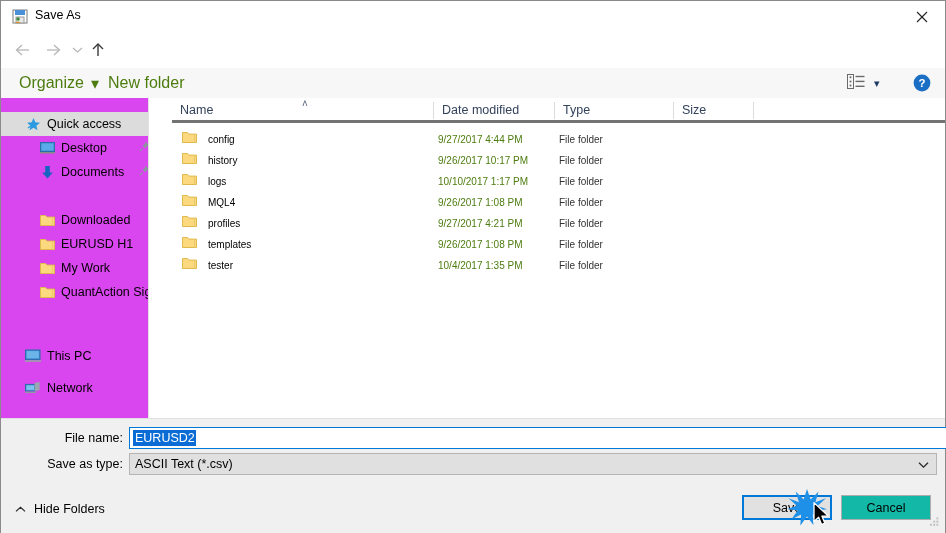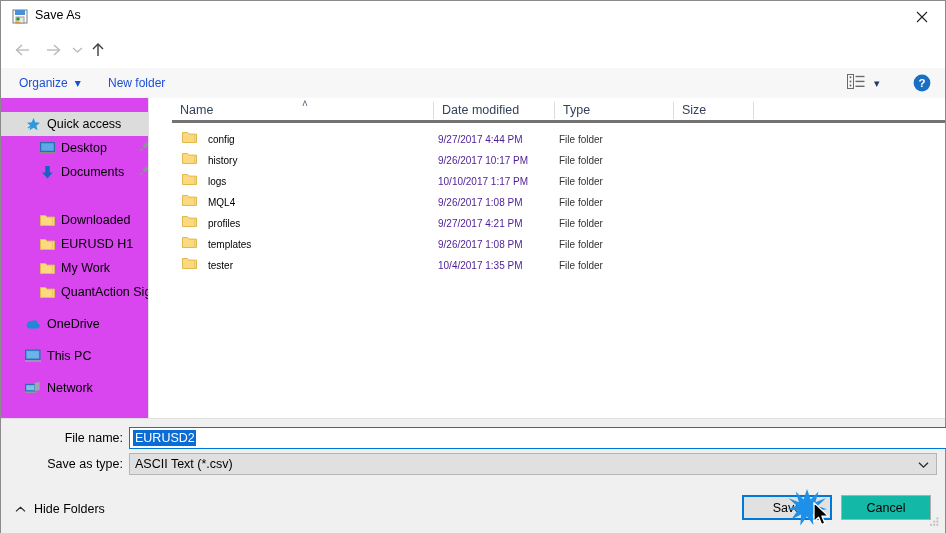--- a/index.html
+++ b/index.html
@@ -44,21 +44,21 @@
   .searchbox{position:absolute;left:730px;top:36px;width:206px;height:24px;
     background:#fff;border:1px solid #cccccc;box-sizing:border-box;}
   .search-ph{position:absolute;left:7px;top:3px;font-size:12.5px;color:#6e6e6e;
     white-space:nowrap;overflow:hidden;width:165px;}
   .search-ico{position:absolute;right:5px;top:4px;}
 
   
   .toolbar{position:absolute;left:0;top:67px;width:944px;height:30px;background:#f7f7f7;
     border-bottom:1px solid #e3e3e3;}
   .tb-item{position:absolute;top:0;height:30px;display:flex;align-items:center;
-    font-size:12px;color:#1d4ed8;}
+    font-size:16px;color:#4d7c0f;}
   .tb-organize{left:18px;}
   .tb-organize .caret{margin-left:7px;}
   .tb-newfolder{left:107px;}
   .tb-view{position:absolute;left:846px;top:0;height:30px;display:flex;align-items:center;}
   .tb-view .caret{margin-left:9px;}
   .tb-help{position:absolute;left:912px;top:6px;width:18px;height:18px;}
 
   
   .mainarea{position:absolute;left:0;top:97px;width:944px;height:320px;background:#fff;}
 
@@ -79,21 +79,21 @@
   .col{position:absolute;top:0;height:24px;display:flex;align-items:center;
     font-size:12.5px;color:#33425b;box-sizing:border-box;}
   .col .coltext{padding-left:8px;}
   .colsep{position:absolute;top:4px;width:1px;height:17px;background:#dcdcdc;}
   .sortcaret{position:absolute;top:0px;left:130px;color:#4b5b75;font-size:10px;}
 
   .row{position:absolute;left:0;width:773px;height:21px;display:flex;align-items:center;
     font-size:10px;color:#000;}
   .row .fname{position:absolute;left:36px;white-space:nowrap;}
   .row .ficon{position:absolute;left:10px;top:2px;}
-  .row .fdate{position:absolute;left:266px;color:#4c1d95;white-space:nowrap;}
+  .row .fdate{position:absolute;left:266px;color:#4d7c0f;white-space:nowrap;}
   .row .ftype{position:absolute;left:387px;color:#333;white-space:nowrap;}
 
   
   .bottom{position:absolute;left:0;top:417px;width:944px;height:114px;background:#f0f0f0;
     border-top:1px solid #dfdfdf;}
   .flabel{position:absolute;font-size:12.5px;color:#000;text-align:right;}
   .lbl-name{left:30px;top:430px;width:92px;}
   .lbl-type{left:30px;top:456px;width:92px;}
 
   .fnamebox{position:absolute;left:128px;top:426px;width:852px;height:22px;background:#fff;
@@ -321,28 +321,20 @@
       <div class="nav-item" style="top:182px;padding-left:38px">
         <span class="nav-ico">
           <svg width="15" height="13" viewBox="0 0 15 13">
             <path d="M0.5 1.5 h5 l1.4 1.6 h7.6 v8.4 h-14z" fill="#fcd97f" stroke="#e0b94c"></path>
             <path d="M12.6 3.2 v8.6" stroke="#e7c768"></path>
           </svg>
         </span>
         <span class="nav-label">QuantAction Signal</span>
       </div>
 
-      <div class="nav-item" style="top:214px;padding-left:24px">
-        <span class="nav-ico">
-          <svg width="16" height="12" viewBox="0 0 16 12">
-            <path d="M4.2 10.5 h8.4 a2.6 2.6 0 0 0 0.2 -5.1 a3.4 3.4 0 0 0 -6 -2 a2.9 2.9 0 0 0 -2.6 7.1z" fill="#1e8ad6"></path>
-          </svg>
-        </span>
-        <span class="nav-label">OneDrive</span>
-      </div>
 
       <div class="nav-item" style="top:246px;padding-left:24px">
         <span class="nav-ico">
           <svg width="16" height="14" viewBox="0 0 16 14">
             <rect x="0.5" y="1" width="14.5" height="9.4" fill="#3a8fd6" stroke="#2a6ca6"></rect>
             <rect x="1.6" y="2.1" width="12.3" height="7.2" fill="#6bb4ea"></rect>
             <rect x="0" y="11.2" width="16" height="1.6" fill="#9aa3ab"></rect>
           </svg>
         </span>
         <span class="nav-label">This PC</span>

